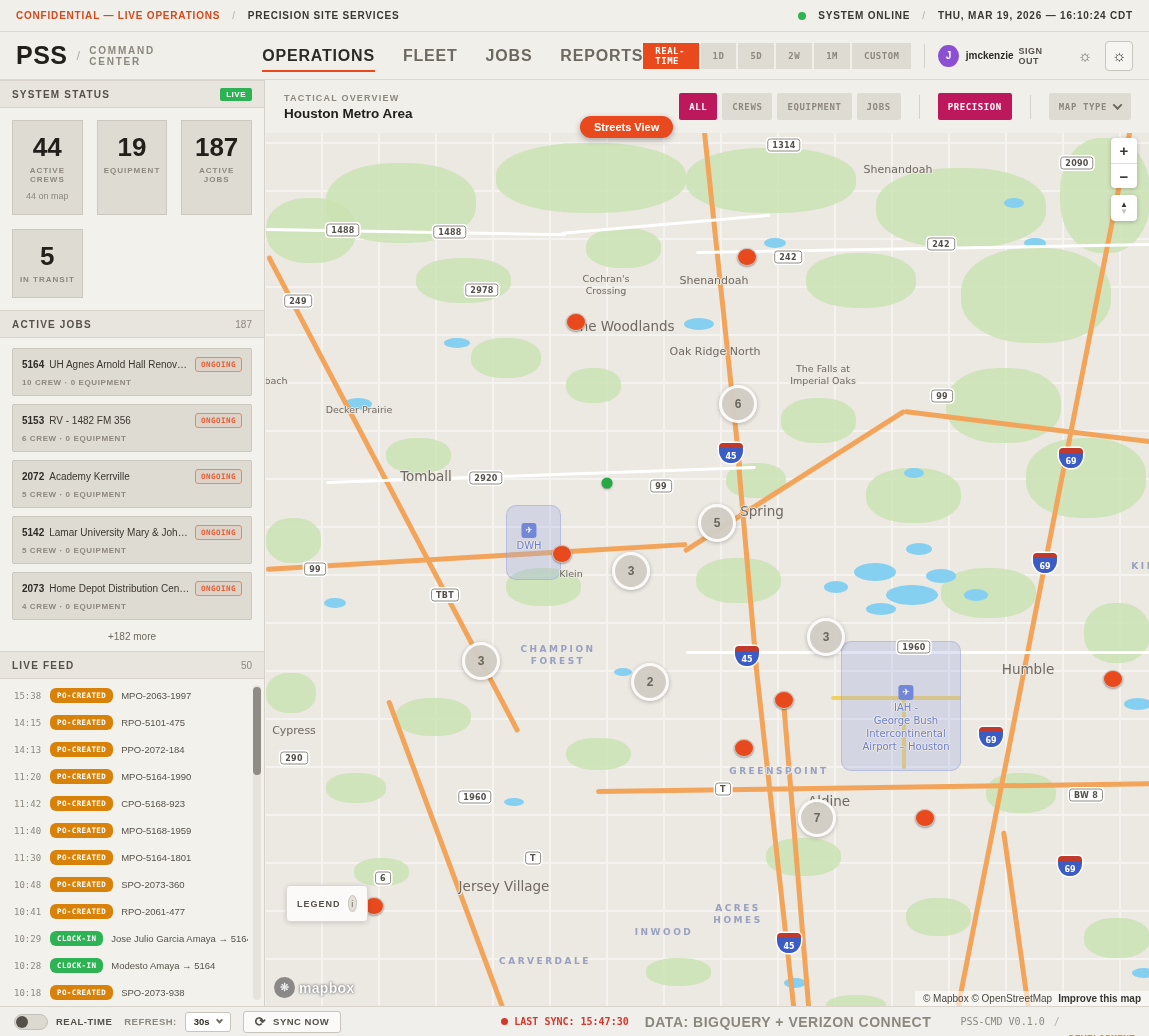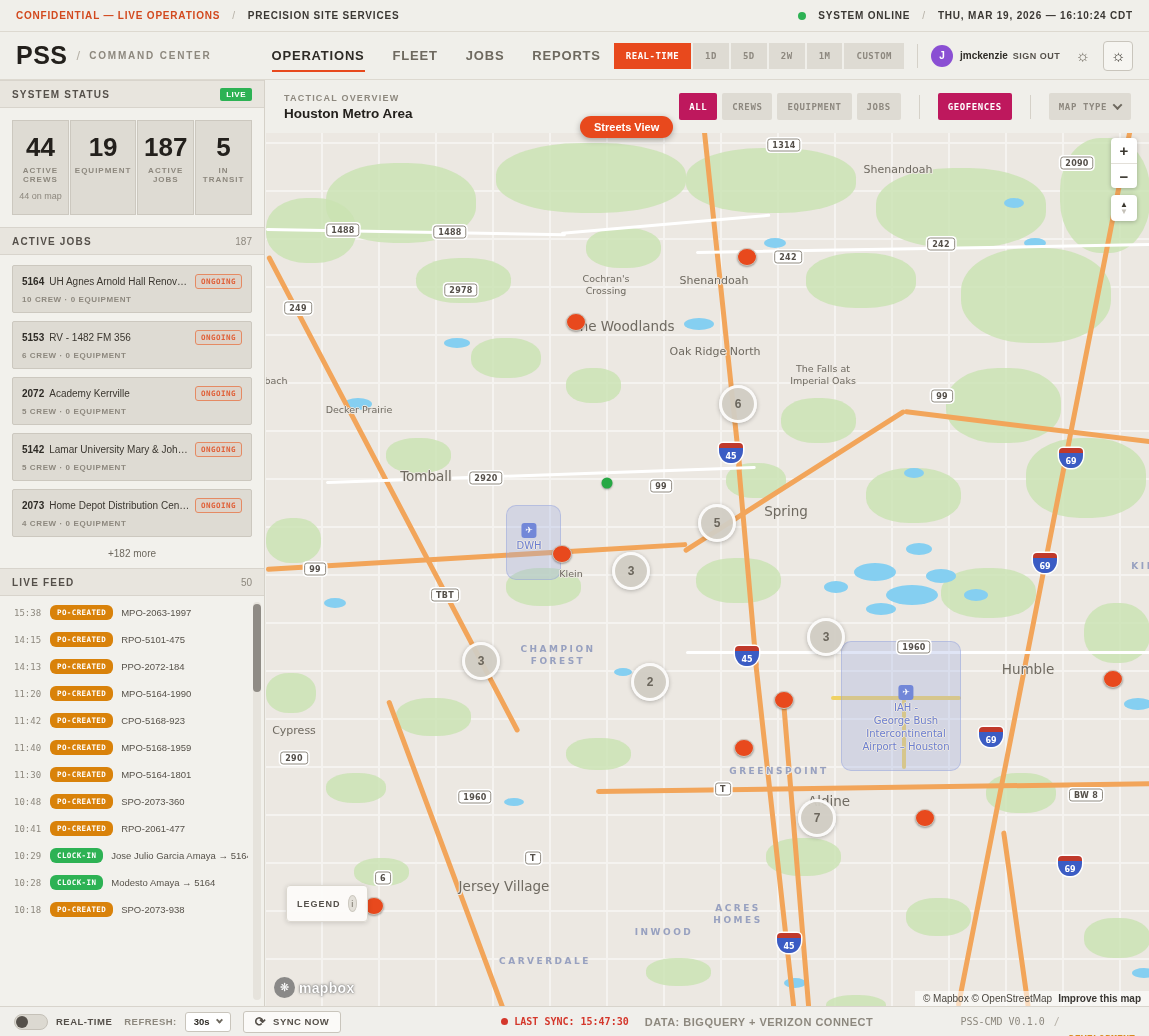--- a/index.html
+++ b/index.html
@@ -14,40 +14,40 @@
   .org { color:#3a3733; }
   .tb-right { margin-left:auto; }
   .dot-green { width:8px; height:8px; border-radius:50%; background:#2db254; }
 
   
   .header { position:absolute; top:32px; left:0; right:0; height:48px; display:flex; align-items:center; padding:0 16px; border-bottom:1px solid #ddd9d0; background:#f0efea; z-index:30; }
   .logo { font-size:25px; font-weight:800; letter-spacing:.5px; color:#23201c; }
   .logo-sep { color:#b5b0a6; margin:0 9px; font-size:13px; }
   .subtitle { font-size:10px; letter-spacing:1.8px; color:#8d887e; font-weight:bold; }
   .nav { display:flex; gap:28px; margin-left:60px; height:100%; align-items:stretch; }
-  .tab { font-size:13px; font-weight:bold; letter-spacing:.8px; color:#6e695f; display:flex; align-items:center; position:relative; cursor:pointer; }
+  .tab { font-size:16px; font-weight:bold; letter-spacing:.8px; color:#6e695f; display:flex; align-items:center; position:relative; cursor:pointer; }
   .tab.active { color:#2e2b26; }
   .tab.active::after { content:""; position:absolute; left:0; right:0; bottom:7px; height:2px; background:#e8491d; }
   .ranges { margin-left:auto; display:flex; gap:2px; }
   .chip { height:26px; display:flex; align-items:center; padding:0 12px; background:#dedbd3; color:#8d887f; font-family:"DejaVu Sans Mono", monospace; font-size:9px; font-weight:bold; letter-spacing:.5px; cursor:pointer; }
   .chip.active { background:#e8491d; color:#fff; }
   .vdiv { width:1px; height:24px; background:#d5d1c8; margin:0 13px; }
   .avatar { width:22px; height:22px; border-radius:50%; background:#8a4fd3; color:#fff; font-size:10px; font-weight:bold; display:flex; align-items:center; justify-content:center; }
   .uname { font-size:10px; font-weight:bold; margin:0 5px 0 7px; }
   .signout { font-size:9px; font-weight:bold; color:#55504a; letter-spacing:.5px; margin-right:15px; cursor:pointer; }
   .sun { font-size:16px; color:#6e695f; margin-right:13px; cursor:pointer; }
   .sunbox { width:30px; height:30px; border:1px solid #c9c5bc; border-radius:4px; display:flex; align-items:center; justify-content:center; font-size:16px; color:#3a362f; cursor:pointer; background:#f6f5f1; }
 
   
   .sidebar { position:absolute; top:80px; left:0; width:265px; bottom:30px; background:#f2f1ec; border-right:1px solid #d5d1c8; display:flex; flex-direction:column; overflow:hidden; z-index:20; }
   .sec-head { flex:0 0 28px; display:flex; align-items:center; padding:0 12px; background:#e8e5de; border-top:1px solid #d8d4cc; border-bottom:1px solid #d8d4cc; }
   .sec-title { font-size:10px; font-weight:bold; letter-spacing:1.2px; color:#55504a; }
   .sec-count { margin-left:auto; font-size:10px; color:#8d887e; }
   .badge-live { margin-left:auto; background:#2db254; color:#fff; font-size:8px; font-weight:bold; letter-spacing:.5px; padding:2px 6px; border-radius:2px; }
-  .stats { padding:12px; display:grid; grid-template-columns:1fr 1fr 1fr 1fr; gap:1px; }
+  .stats { padding:12px; display:grid; grid-template-columns:1fr 1fr 1fr; gap:14px; }
   .stat { background:#dedbd3; border:1px solid #ccc8bf; text-align:center; padding:13px 4px; }
   .stat-v { font-size:26px; font-weight:800; color:#23201c; line-height:1; }
   .stat-l { font-size:8px; font-weight:bold; letter-spacing:1px; color:#8d887e; margin-top:6px; }
   .stat-s { font-size:9px; color:#8d887e; margin-top:7px; }
   .jobs { padding:10px 12px 0; }
   .job { background:#dedbd3; border:1px solid #ccc8bf; border-radius:2px; padding:8px 9px; margin-bottom:8px; cursor:pointer; }
   .job-top { display:flex; align-items:center; gap:5px; font-size:10px; }
   .job-id { font-weight:bold; color:#2e2b26; }
   .job-name { white-space:nowrap; overflow:hidden; text-overflow:ellipsis; flex:1; color:#3a362f; }
   .badge-ongoing { border:1px solid #e58a63; color:#e06038; background:rgba(232,73,29,.05); font-size:7.5px; font-weight:bold; letter-spacing:.5px; padding:2px 5px; border-radius:3px; font-family:"DejaVu Sans Mono",monospace; }
@@ -131,21 +131,21 @@
   .toggle { width:34px; height:16px; border-radius:8px; background:#dcd9d1; border:1px solid #c5c1b8; position:relative; cursor:pointer; margin-right:8px; }
   .knob { position:absolute; left:1px; top:1px; width:12px; height:12px; border-radius:50%; background:#55504a; }
   .bb-label { font-size:9.5px; font-weight:bold; color:#55504a; letter-spacing:.5px; }
   .bb-sub { font-size:9.5px; color:#8d887e; letter-spacing:.5px; font-weight:bold; margin-left:12px; margin-right:8px; }
   .select { height:20px; background:#fff; border:1px solid #c9c5bc; border-radius:3px; display:flex; align-items:center; gap:7px; padding:0 8px; font-size:9.5px; font-weight:bold; color:#2e2b26; cursor:pointer; }
   .select .chev { width:5px; height:5px; }
   .btn { height:22px; background:#fbfaf8; border:1px solid #c9c5bc; border-radius:3px; display:flex; align-items:center; gap:7px; padding:0 11px; font-size:9.5px; font-weight:bold; color:#55504a; letter-spacing:.5px; cursor:pointer; margin-left:12px; }
   .sync-ic { font-size:13px; line-height:1; }
   .lastsync { color:#d4372b; font-family:"DejaVu Sans Mono", monospace; font-size:10px; font-weight:bold; display:flex; gap:6px; align-items:center; margin-left:160px; }
   .reddot { width:7px; height:7px; border-radius:50%; background:#d4372b; }
-  .datasource { font-size:11px; font-weight:bold; color:#8d887e; letter-spacing:.5px; margin-left:16px; }
+  .datasource { font-size:14px; font-weight:bold; color:#8d887e; letter-spacing:.5px; margin-left:16px; }
   .bb-right { margin-left:auto; display:flex; gap:9px; font-family:"DejaVu Sans Mono", monospace; font-size:10px; color:#8d887e; align-items:center; }
   .dev { color:#d98c1e; font-weight:bold; cursor:pointer;margin-top:36px; }
 </style>
 </head>
 <body>
 
 <div class="app">
 
   <div class="topbar">
     <div class="tb-group">
@@ -335,21 +335,21 @@
         <div class="mh-title">Houston Metro Area</div>
       </div>
       <div class="mh-right">
         <div style="display:flex;gap:5px;">
             <div class="mchip active">ALL</div>
             <div class="mchip">CREWS</div>
             <div class="mchip">EQUIPMENT</div>
             <div class="mchip">JOBS</div>
           </div>
         <div class="vdiv"></div>
-        <div class="mchip active">GEOFENCES</div>
+        <div class="mchip active">PRECISION</div>
         <div class="vdiv"></div>
         <div class="mchip">
           <span>MAP TYPE</span>
           <span class="chev"></span>
         </div>
       </div>
       <div class="streets-pill">Streets View</div>
     </div>
 
     <div class="map-canvas">
@@ -450,21 +450,21 @@
           <div class="mlabel sm" style="left: 557px; top: 242px;">
             <div>The Falls at</div>
             <div>Imperial Oaks</div>
           </div>
           <div class="mlabel sm" style="left: 93px; top: 277px;">
             <div>Decker Prairie</div>
           </div>
           <div class="mlabel lg" style="left: 160px; top: 344px;">
             <div>Tomball</div>
           </div>
-          <div class="mlabel lg" style="left: 520px; top: 379px;">
+          <div class="mlabel lg" style="left: 496px; top: 379px;">
             <div>Spring</div>
           </div>
           <div class="mlabel sm" style="left: 305px; top: 441px;">
             <div>Klein</div>
           </div>
           <div class="mlabel area" style="left: 292px; top: 523px;">
             <div>CHAMPION</div>
             <div>FOREST</div>
           </div>
           <div class="mlabel lg" style="left: 762px; top: 537px;">
@@ -508,22 +508,22 @@
             <div class="ap-line">George Bush</div>
             <div class="ap-line">Intercontinental</div>
             <div class="ap-line">Airport – Houston</div>
           </div>
           <div class="shield" style="left: 518px; top: 12px;">1314</div>
           <div class="shield" style="left: 811px; top: 30px;">2090</div>
           <div class="shield" style="left: 77px; top: 97px;">1488</div>
           <div class="shield" style="left: 184px; top: 99px;">1488</div>
           <div class="shield" style="left: 522px; top: 124px;">242</div>
           <div class="shield" style="left: 675px; top: 111px;">242</div>
-          <div class="shield" style="left: 195px; top: 157px;">2978</div>
-          <div class="shield" style="left: 32px; top: 175px;">249</div>
+          <div class="shield" style="left: 216px; top: 157px;">2978</div>
+          <div class="shield" style="left: 32px; top: 168px;">249</div>
           <div class="shield" style="left: 676px; top: 263px;">99</div>
           <div class="shield" style="left: 220px; top: 345px;">2920</div>
           <div class="shield" style="left: 395px; top: 353px;">99</div>
           <div class="shield" style="left: 49px; top: 436px;">99</div>
           <div class="shield" style="left: 179px; top: 462px;">TBT</div>
           <div class="shield" style="left: 648px; top: 514px;">1960</div>
           <div class="shield" style="left: 820px; top: 662px;">BW 8</div>
           <div class="shield" style="left: 28px; top: 625px;">290</div>
           <div class="shield" style="left: 209px; top: 664px;">1960</div>
           <div class="shield" style="left: 457px; top: 656px;">T</div>

